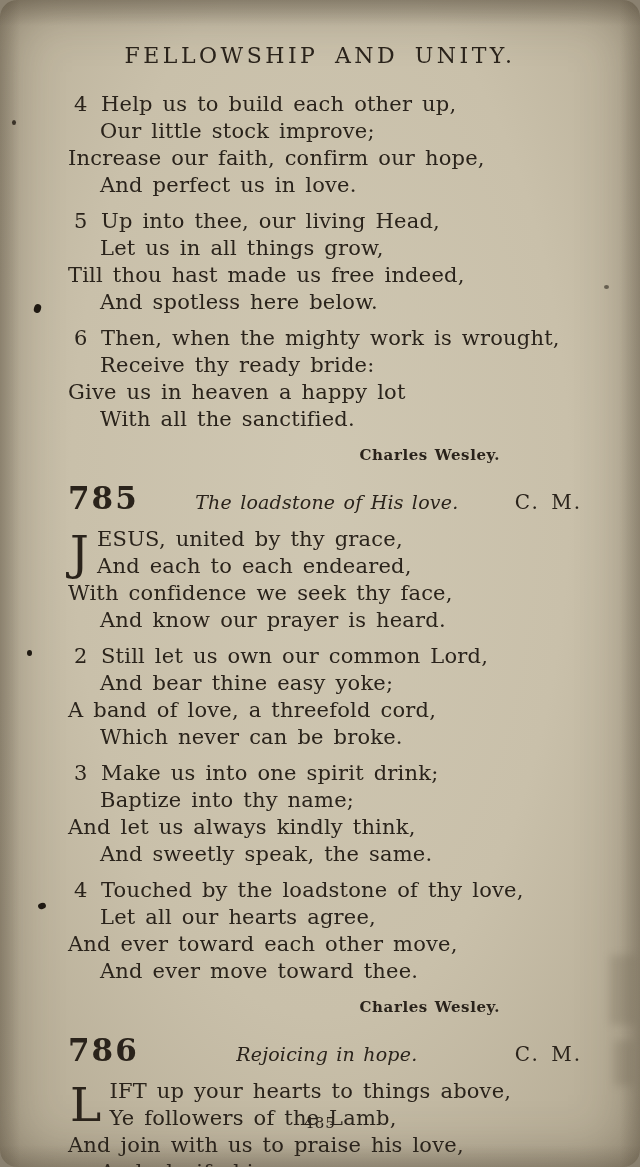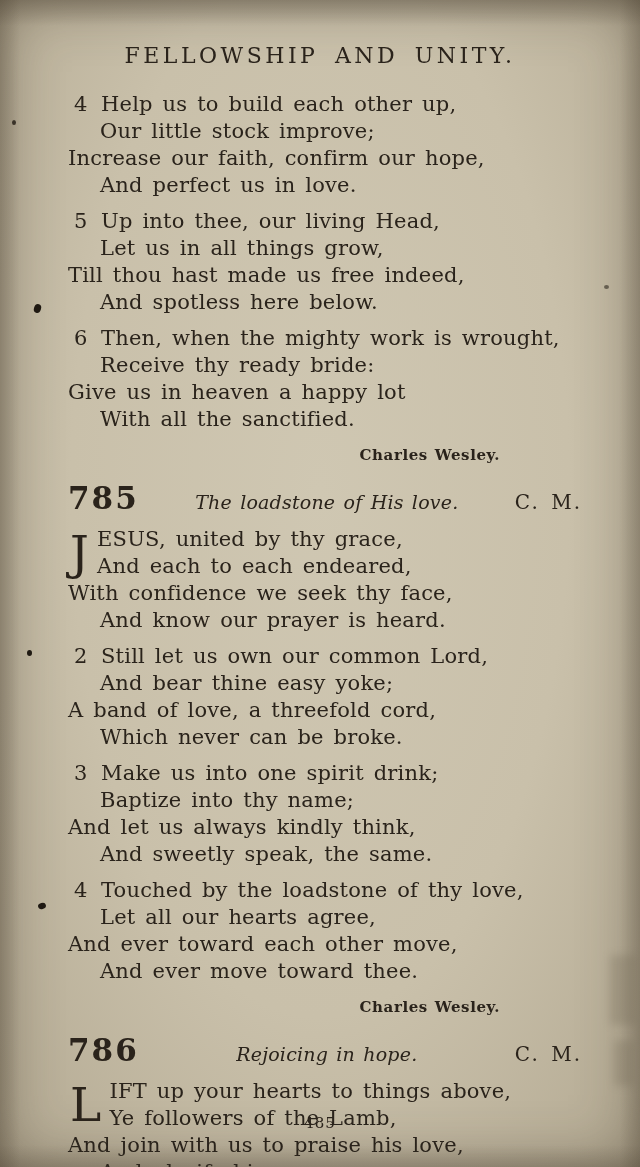--- a/index.html
+++ b/index.html
@@ -12,20 +12,21 @@
     position: relative;
     width: 640px; height: 1167px;
     overflow: hidden;
     color: #2a231b;
     background: radial-gradient(ellipse at 50% 42%, #cfc7b2 0%, #c9c0aa 55%, #b3a992 100%);
     box-shadow: inset 0 0 60px rgba(55,45,30,0.45);
     font-size: 21px;
     line-height: 27px;
     word-spacing: 3px;
     letter-spacing: 0.2px;
+    border-radius: 17px;
   }
   .page::before {
     content: "";
     position: absolute; inset: 0;
     pointer-events: none;
     background:
       linear-gradient(180deg, rgba(60,50,35,0.30), rgba(60,50,35,0) 26px),
       linear-gradient(0deg,  rgba(60,50,35,0.18), rgba(60,50,35,0) 22px),
       linear-gradient(90deg, rgba(60,50,35,0.22), rgba(60,50,35,0) 20px),
       linear-gradient(270deg, rgba(60,50,35,0.20), rgba(60,50,35,0) 20px);

